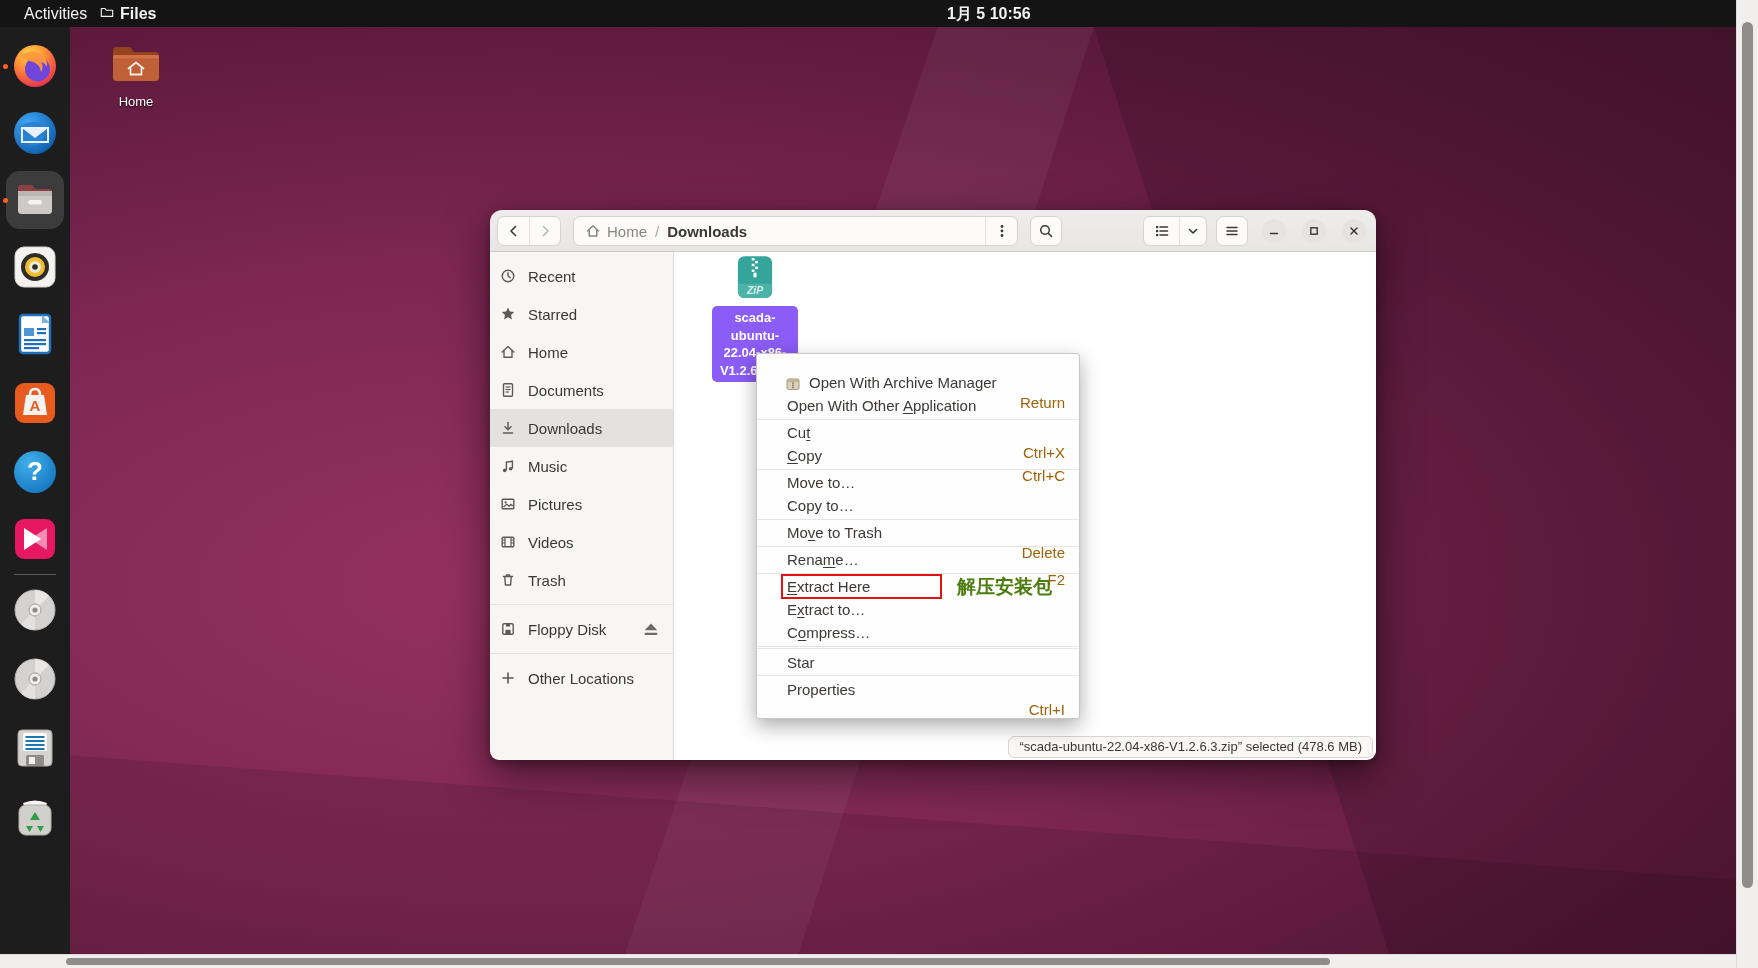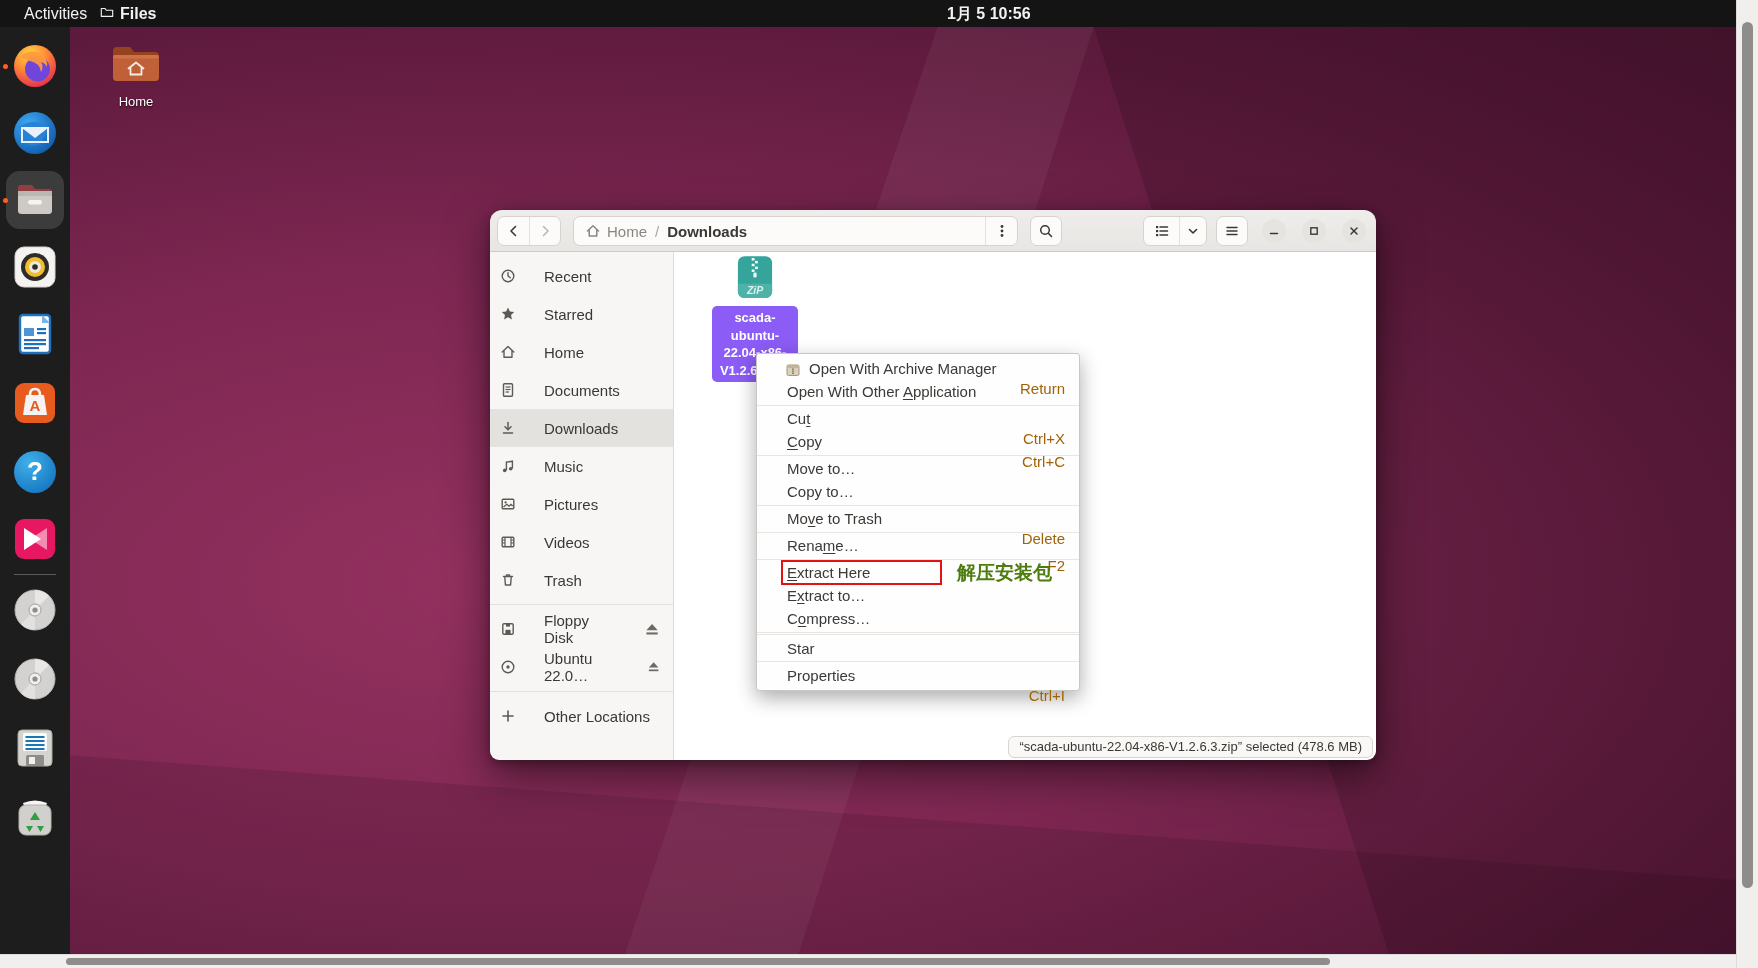--- a/index.html
+++ b/index.html
@@ -67,39 +67,39 @@
     border:1px solid #d6d3ce; border-radius:7px; display:flex; }
   .viewgroup .cell { display:flex; align-items:center; justify-content:center; }
   .viewgroup .cell.a { width:35px; }
   .viewgroup .cell.b { width:27px; border-left:1px solid #e5e2de; }
   .win-ctl { position:absolute; top:9px; width:24px; height:24px; border-radius:50%; background:#e6e4e0;
     display:flex; align-items:center; justify-content:center; }
   .win-ctl svg { width:14px; height:14px; }
 
   .sidebar { position:absolute; left:0; top:42px; width:184px; bottom:0; background:#f7f6f4;
     border-right:1px solid #dedbd6; border-radius:0 0 0 9px; overflow:hidden; padding-top:5px; }
-  .sb-row { height:38px; display:flex; align-items:center; padding:0 12px 0 10px; gap:28px;
+  .sb-row { height:38px; display:flex; align-items:center; padding:0 12px 0 10px; gap:12px;
     font-size:15px; color:#3b3834; }
   .sb-row.selected { background:#e4e2de; }
   .sb-row .ic { width:16px; height:16px; display:flex; flex:0 0 16px; }
   .sb-row .eject { margin-left:auto; width:20px; height:20px; display:flex; align-items:center; justify-content:center; }
   .sb-sep { height:1px; background:#e4e1dc; margin:5px 0; }
 
   .content { position:absolute; left:184px; top:42px; right:0; bottom:0; background:#fff; border-radius:0 0 9px 0; }
   .file-item { position:absolute; left:38px; top:3px; width:86px; }
   .file-item .zip-ic { display:flex; justify-content:center; }
   .file-label { margin-top:5px; width:86px; border-radius:5px; padding:3px 0; color:#fff;
     font-size:13px; line-height:17.5px; text-align:center; }
   .status-pill { position:absolute; right:3px; bottom:2px; height:22px; line-height:20px;
     background:#f9f8f7; border:1px solid #d8d5d0; border-radius:6px; padding:0 10px;
     font-size:13px; color:#3b3834; white-space:nowrap; }
 
   
   .context-menu { position:absolute; left:756px; top:353px; width:324px; background:#fefefe;
-    border:1px solid #cbc7c2; border-radius:3px; box-shadow:0 7px 20px rgba(0,0,0,.33); padding:3px 0; z-index:30; }
+    border:1px solid #cbc7c2; border-radius:3px; box-shadow:0 7px 20px rgba(0,0,0,.33); padding:17px 0; z-index:30; }
   .mi { position:relative; height:23px; line-height:23px; padding-left:30px; font-size:15px; color:#3c3936; }
   .mi.has-icon { padding-left:52px; }
   .mi .mico { position:absolute; left:28px; top:3.5px; width:16px; height:16px; }
   .mi .shortcut { position:absolute; right:14px; color:#a16207;margin-top:20px; }
   .mi u { text-decoration:underline; text-underline-offset:2px; text-decoration-thickness:1px; }
   .menu-sep { height:1px; background:#e9e6e2; margin:1.5px 0; }
   .red-box { position:absolute; left:24px; top:-1px; width:161px; height:25px; border:2px solid #e01212; z-index:5; }
   .annotation { position:absolute; left:200px; top:0; line-height:23px; font-size:19px; font-weight:700; white-space:nowrap; }
 </style>
 </head>
@@ -470,35 +470,20 @@
         <div class="sb-sep"></div>
         <div class="sb-row">
           <span class="ic">
             <svg viewBox="0 0 16 16">
               <rect x="2.8" y="2.8" width="10.4" height="10.4" rx="1.2" fill="none" stroke="#5d5a55" stroke-width="1.4"></rect>
               <rect x="5.4" y="8.8" width="5.2" height="4.2" fill="#5d5a55"></rect>
               <rect x="6" y="3" width="4" height="2.6" fill="#5d5a55"></rect>
             </svg>
           </span>
           <span class="lb">Floppy Disk</span>
-          <span class="eject">
-            <svg viewBox="0 0 16 16">
-              <polygon points="8,3.5 13,9 3,9" fill="#6d6a64"></polygon>
-              <rect x="3" y="11" width="10" height="1.8" fill="#6d6a64"></rect>
-            </svg>
-          </span>
-        </div>
-        <div class="sb-row">
-          <span class="ic">
-            <svg viewBox="0 0 16 16">
-              <circle cx="8" cy="8" r="5.8" fill="none" stroke="#5d5a55" stroke-width="1.4"></circle>
-              <circle cx="8" cy="8" r="1.7" fill="#5d5a55"></circle>
-            </svg>
-          </span>
-          <span class="lb">Ubuntu 22.0…</span>
           <span class="eject">
             <svg viewBox="0 0 16 16">
               <polygon points="8,3.5 13,9 3,9" fill="#6d6a64"></polygon>
               <rect x="3" y="11" width="10" height="1.8" fill="#6d6a64"></rect>
             </svg>
           </span>
         </div>
         <div class="sb-sep"></div>
         <div class="sb-row">
           <span class="ic">

